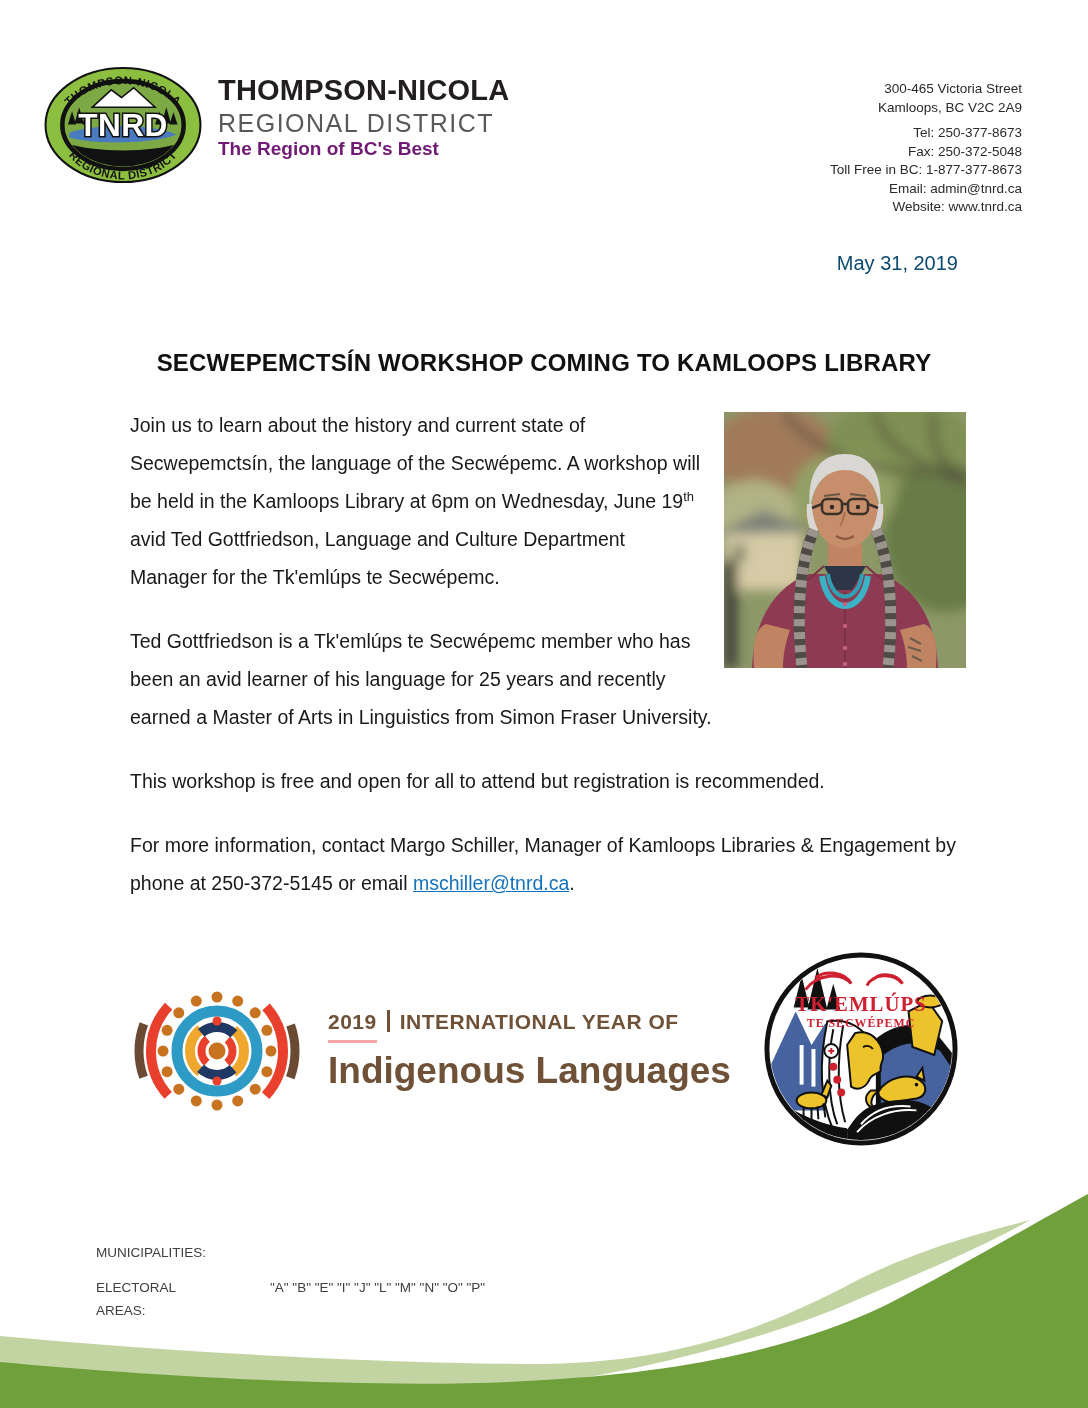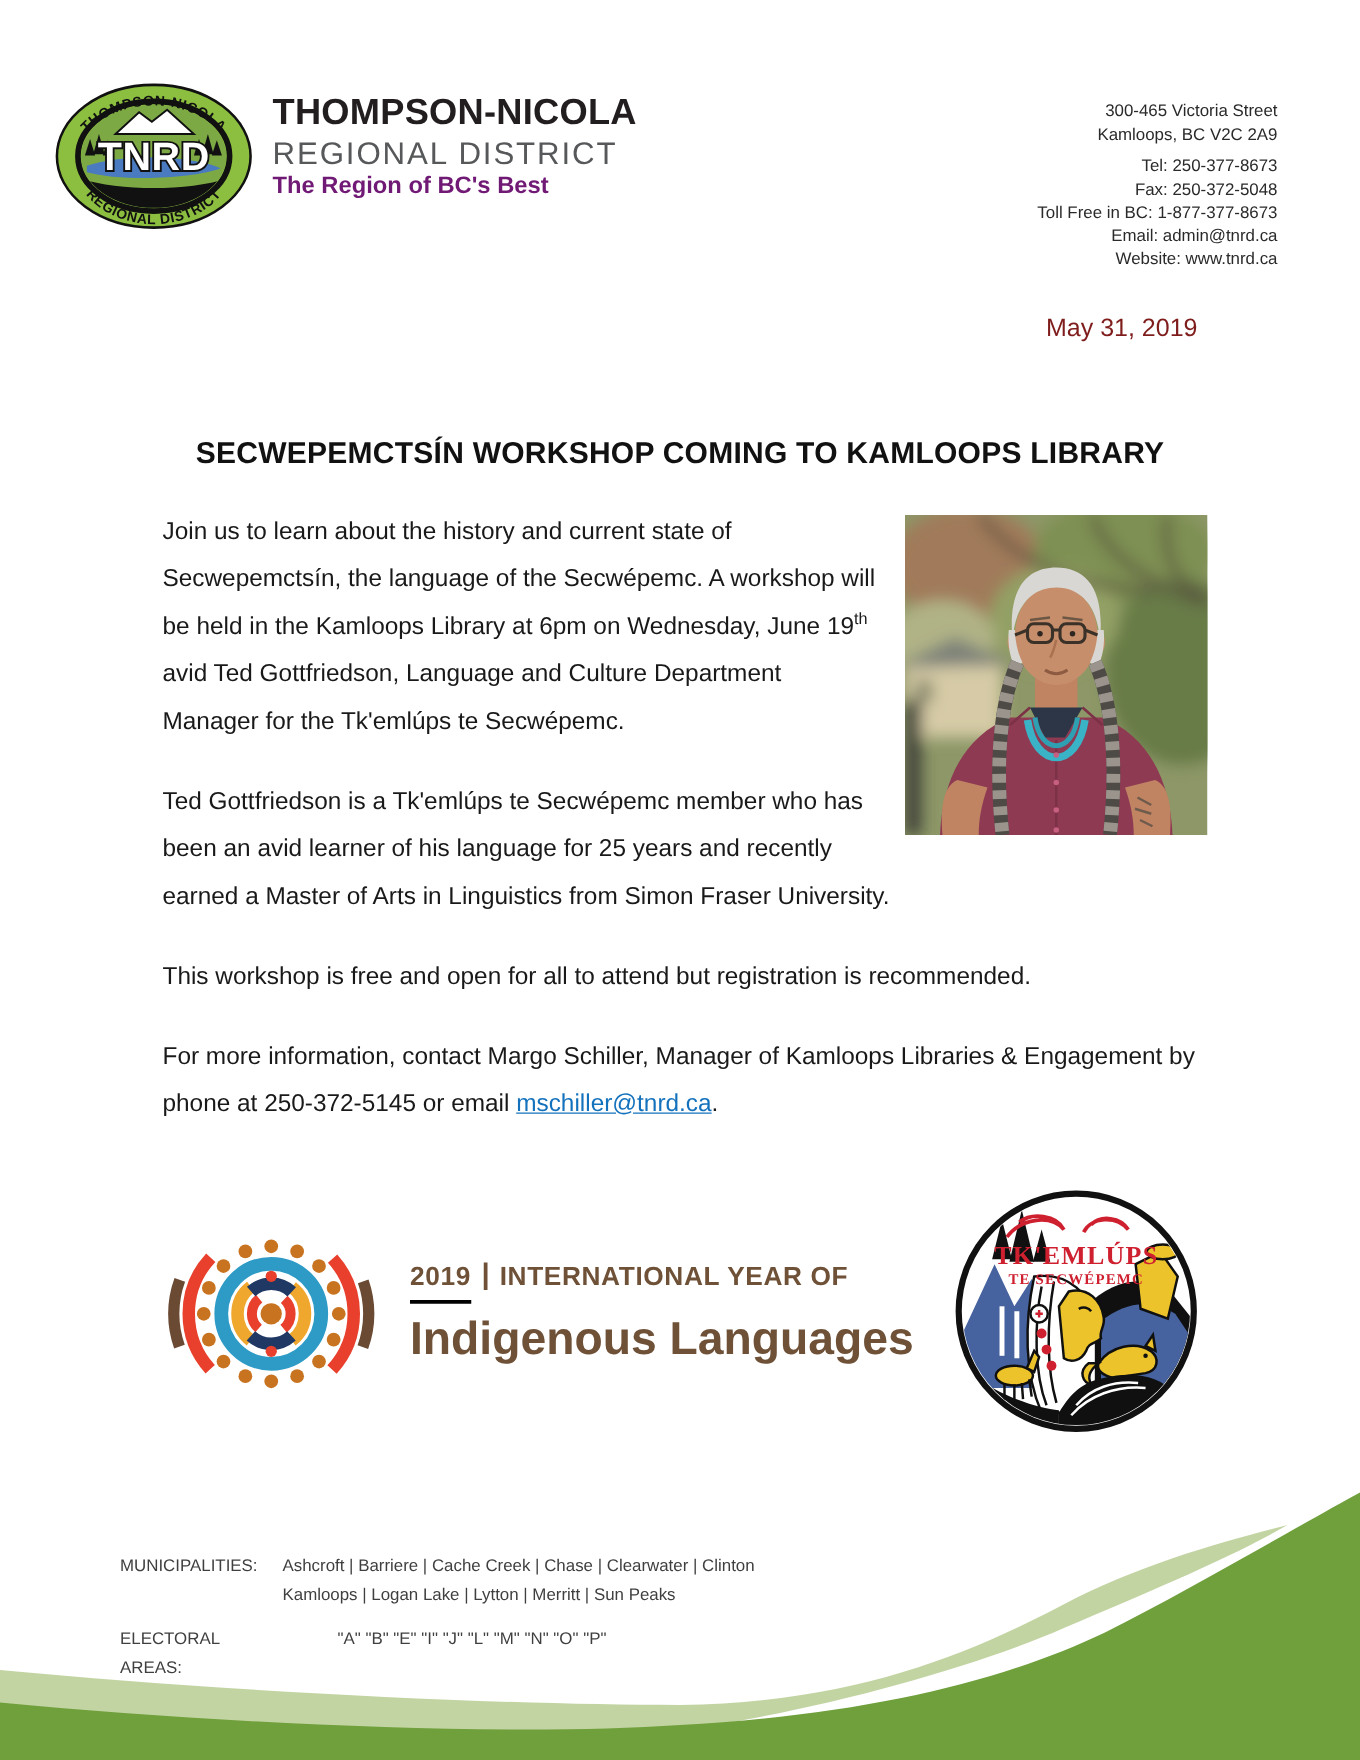--- a/index.html
+++ b/index.html
@@ -8,36 +8,36 @@
   
   .tnrd-logo{position:absolute;left:44px;top:66px;width:158px;height:118px;}
   .brand{position:absolute;left:218px;top:74px;}
   .brand-name{font-size:29px;font-weight:700;color:#221e1f;letter-spacing:.2px;}
   .brand-sub{font-size:25px;font-weight:400;color:#56585a;letter-spacing:1.5px;margin-top:2px;}
   .brand-tag{font-size:19px;font-weight:700;color:#701a75;}
   .contact{position:absolute;right:66px;top:80px;text-align:right;font-size:13.5px;
            line-height:18.5px;color:#2a2a2a;}
   .contact .gap{margin-top:7px;}
   
-  .date{position:absolute;top:252px;right:130px;font-size:20px;color:#7f1d1d;}
+  .date{position:absolute;top:252px;right:130px;font-size:20px;color:#0c4a6e;}
   .title{position:absolute;top:349px;left:0;width:100%;text-align:center;
          font-size:24px;font-weight:700;color:#111;letter-spacing:.2px;}
   
   .body{position:absolute;left:130px;top:406px;width:836px;font-size:19.5px;
         line-height:38px;color:#191919;}
   .body p{margin:0 0 26px 0;}
   .photo{float:right;width:242px;height:256px;margin:6px 0 10px 22px;display:block;}
   sup{font-size:13px;line-height:0;}
   a.email{color:#1472bd;text-decoration:underline;}
   
   .iyil-emblem{position:absolute;left:132px;top:988px;width:170px;height:126px;}
   .iyil-text{position:absolute;left:328px;top:1010px;color:#6e5137;}
   .iyil-line1{display:flex;align-items:flex-start;font-size:21px;font-weight:700;
               letter-spacing:.5px;}
-  .iyil-year{border-bottom:3px solid #000000;padding-bottom:6px;}
+  .iyil-year{border-bottom:3px solid #fca5a5;padding-bottom:6px;}
   .iyil-divider{border-left:3px solid #6e5137;height:22px;margin:0 10px;}
   .iyil-line2{font-size:37px;font-weight:700;margin-top:7px;letter-spacing:0;}
   .tk-logo{position:absolute;left:762px;top:950px;width:198px;height:198px;}
   
   .footer{position:absolute;left:64px;top:1241px;font-size:13.5px;line-height:23px;
           color:#3f3f3f;z-index:3;}
   .frow{display:flex;}
   .flabel{width:130px;flex:0 0 130px;margin-left:32px;}
   .frow2{margin-top:12px;gap:44px;}
   .pipe-list{white-space:nowrap;}
@@ -249,24 +249,20 @@
   </svg>
 
   <svg class="swoosh" viewBox="0 0 1088 230" preserveAspectRatio="none">
     <path d="M0,158 C180,175 400,186 544,186 C680,184 770,148 850,106 C915,72 980,55 1030,42 C985,68 920,95 852,124 C780,156 650,192 544,206 C400,218 170,204 0,190 Z" fill="#C3D4A3"></path>
     <path d="M0,184 C170,200 400,212 544,202 C690,194 800,168 884,128 C955,92 1040,42 1088,16 L1088,230 L0,230 Z" fill="#70A03C"></path>
   </svg>
 
   <div class="footer">
     <div class="frow">
       <div class="flabel">MUNICIPALITIES:</div>
-      <div>
-        <div class="pipe-list">Ashcroft | Barriere | Cache Creek | Chase | Clearwater | Clinton</div>
-        <div class="pipe-list">Kamloops | Logan Lake | Lytton | Merritt | Sun Peaks</div>
-      </div>
     </div>
     <div class="frow frow2">
       <div class="flabel">ELECTORAL AREAS:</div>
       <div>"A" "B" "E" "I" "J" "L" "M" "N" "O" "P"</div>
     </div>
   </div>
 
 </div>
 
 </body></html>

